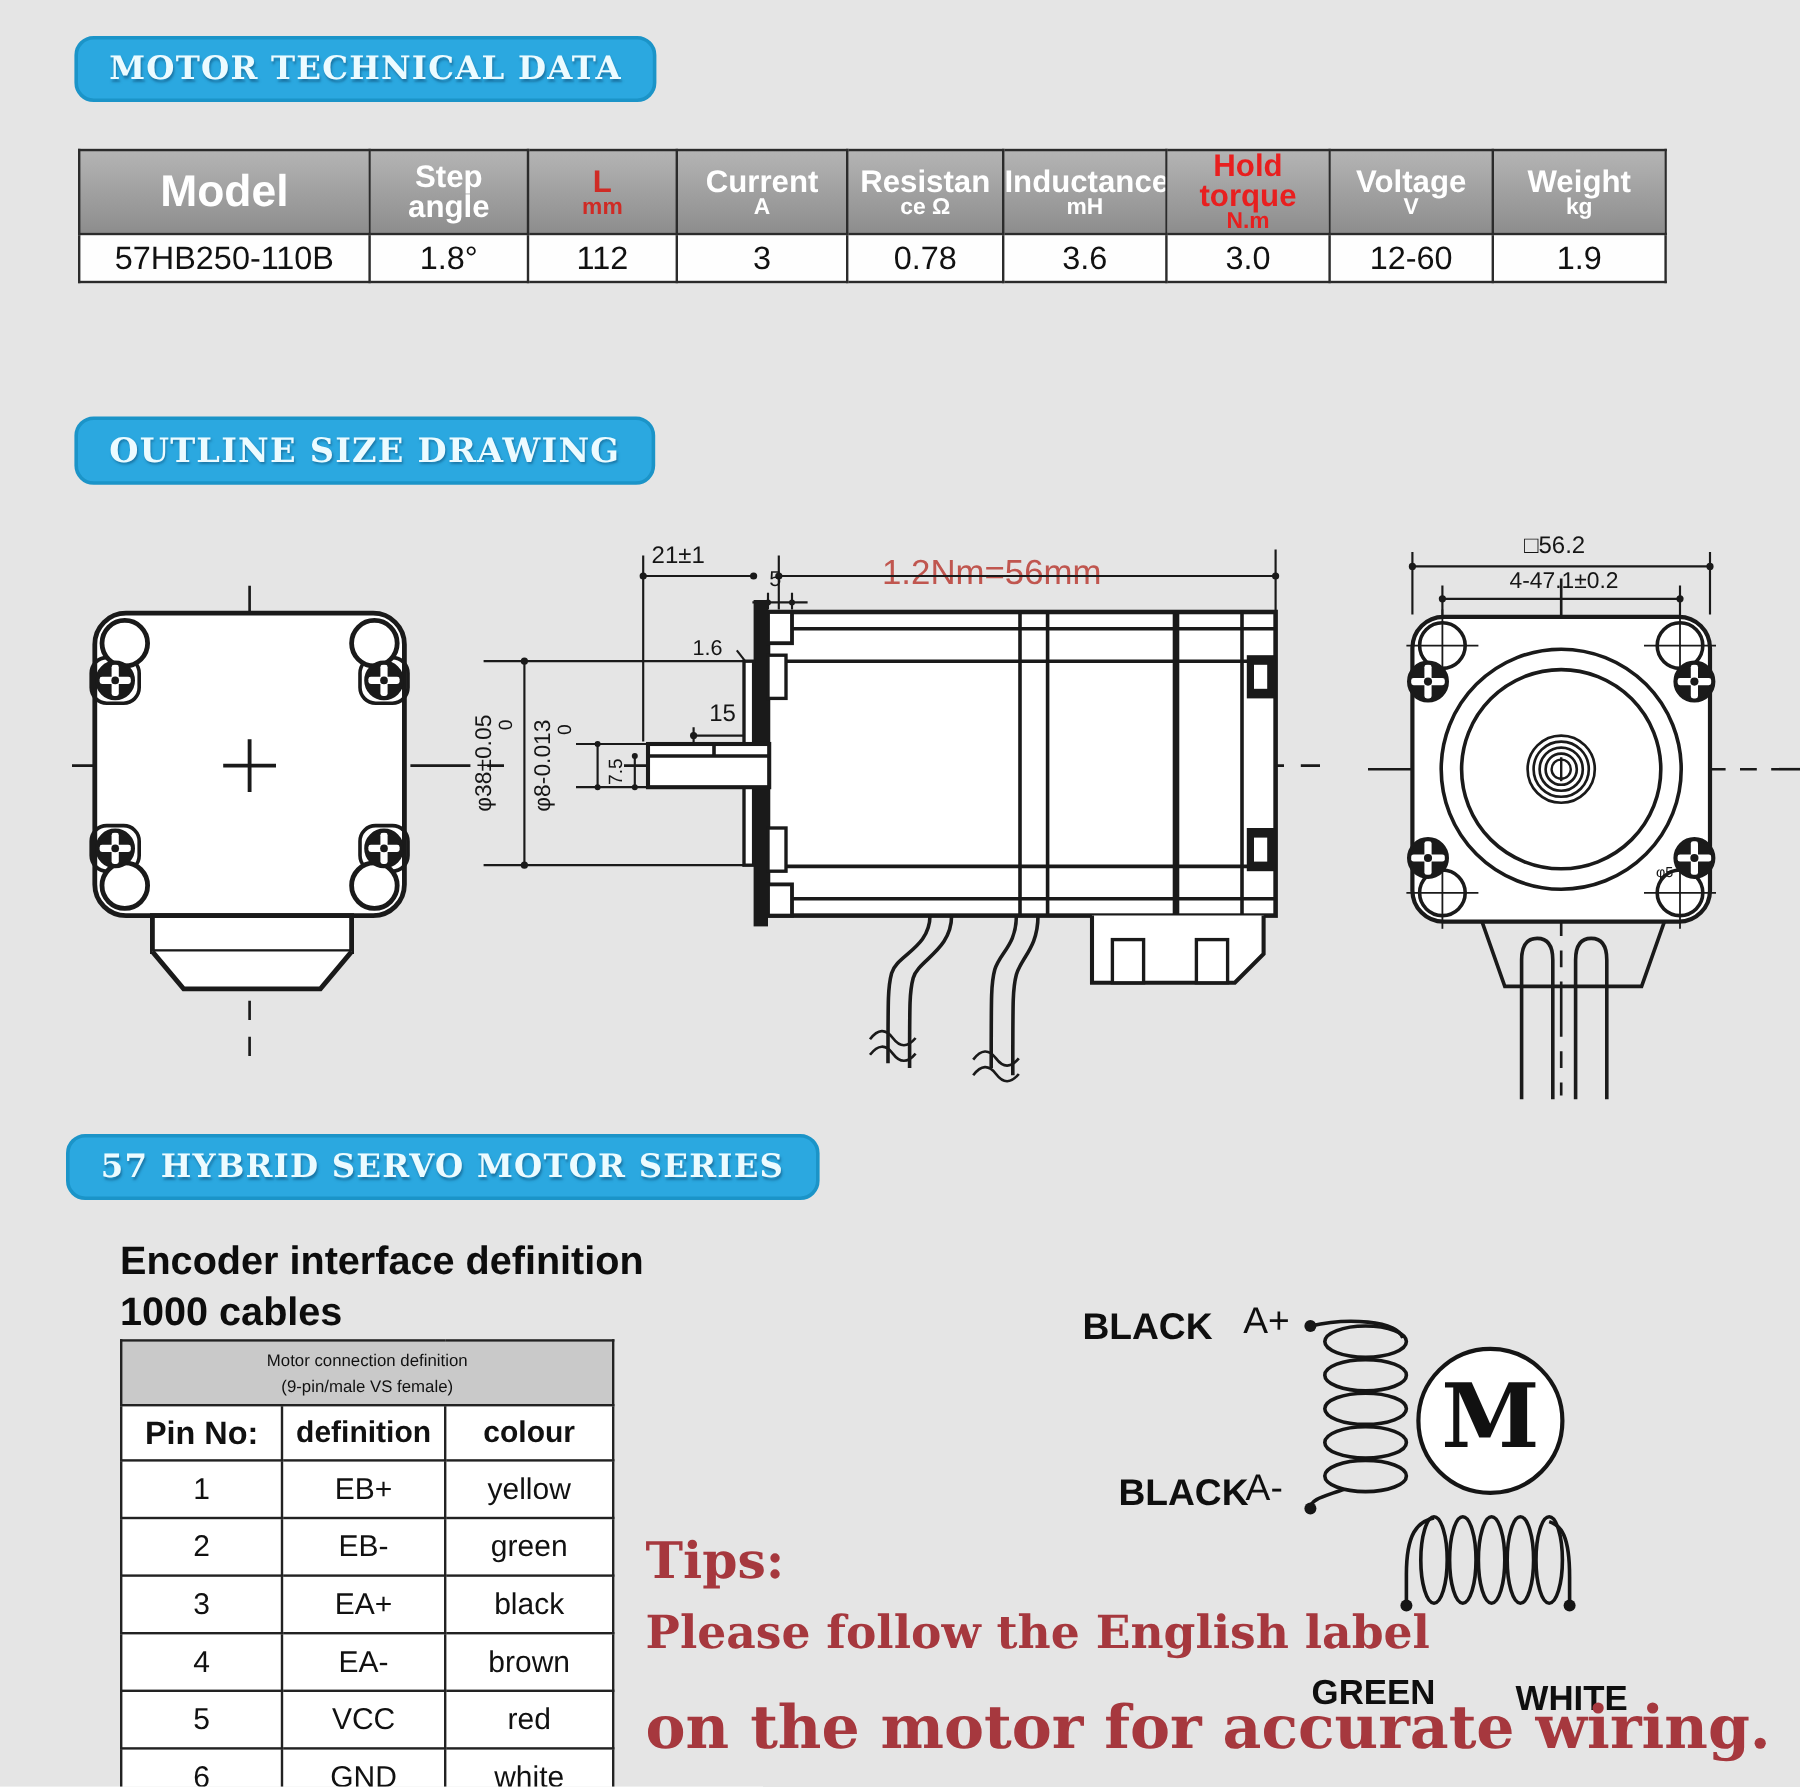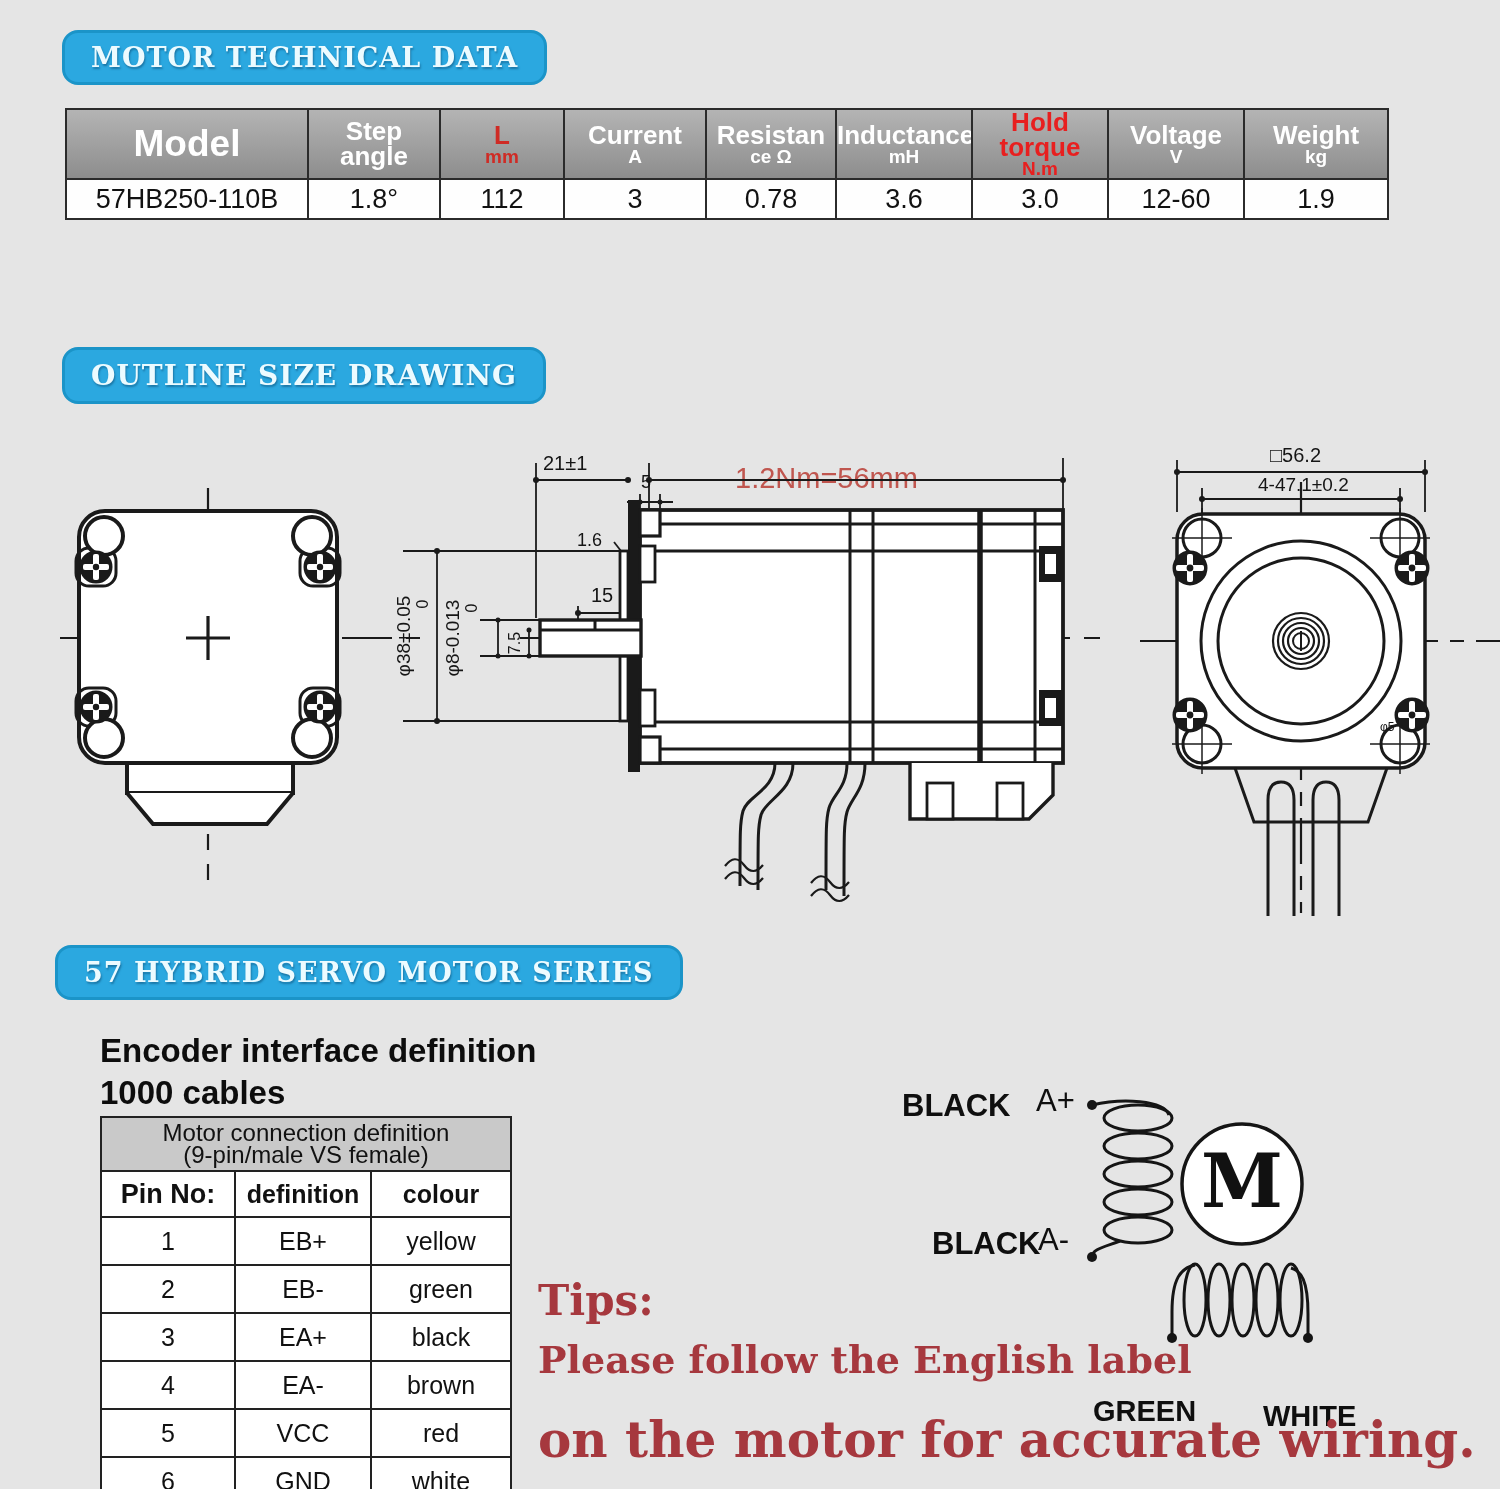--- a/index.html
+++ b/index.html
@@ -24,41 +24,41 @@
   
   .dim{position:absolute;font-size:20px;color:#151515;white-space:nowrap}
   .rotlbl{position:absolute;transform:translate(-50%,-50%) rotate(-90deg);font-size:19px;
           line-height:19px;color:#151515;text-align:center;white-space:nowrap}
   .rotlbl .tol{text-align:right;padding-right:4px;font-size:16px}
   
   .enc{position:absolute;font-size:33px;font-weight:700;color:#0d0d0d}
   
   table.pins{position:absolute;border-collapse:collapse;table-layout:fixed;background:#fff}
   .pins th,.pins td{border:2px solid #222;text-align:center;padding:0}
-  .pins .title{background:#c9c9c9;font-size:24px;line-height:22px;font-weight:400;height:52px}
+  .pins .title{background:#c9c9c9;font-size:14px;line-height:22px;font-weight:400;height:52px}
   .pins .colhdr th{font-size:25px;height:44px}
   .pins .colhdr th:first-child{font-size:27px}
   .pins td{font-size:25px;height:46px}
   
   .wl{position:absolute;font-size:31px;font-weight:700;color:#0f0f0f;white-space:nowrap}
   .wl.lt{font-weight:400}
   .motor-m{position:absolute;transform:translate(-50%,-54%);font-family:"DejaVu Serif",serif;
            font-weight:700;font-size:74px;color:#111}
   
   .tip{position:absolute;font-family:"DejaVu Serif",serif;font-weight:700;color:#a6383e;white-space:nowrap}
   svg{display:block}
 </style>
 </head>
 <body>
 
 <div class="page">
 
   <div class="badge" style="left:62px;top:30px;font-size:27px">MOTOR TECHNICAL DATA</div>
 
-  <table class="spec" style="left:65px;top:108px;width:1322px">
+  <table class="spec" style="left:65px;top:124px;width:1322px">
     <colgroup>
       <col style="width:242px">
         <col style="width:132px">
         <col style="width:124px">
       <col style="width:142px">
         <col style="width:130px">
         <col style="width:136px">
       <col style="width:136px">
         <col style="width:136px">
         <col style="width:144px">

